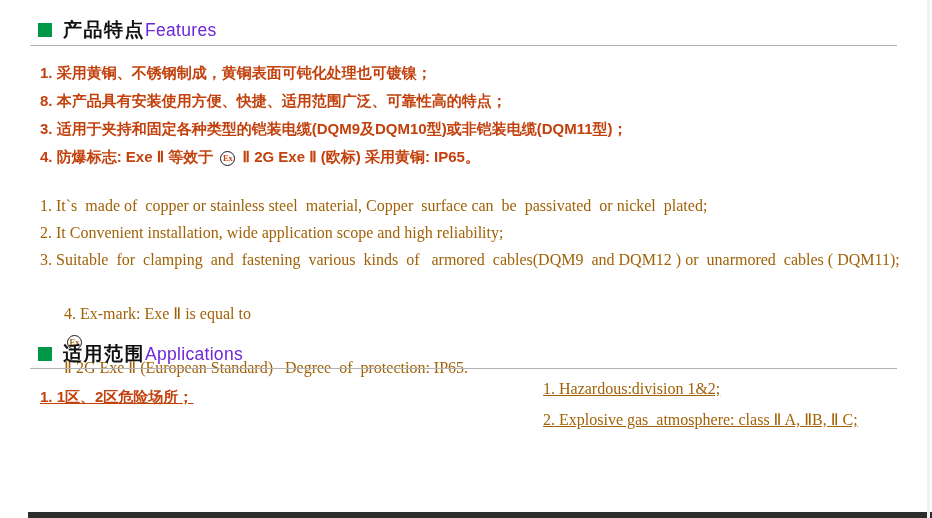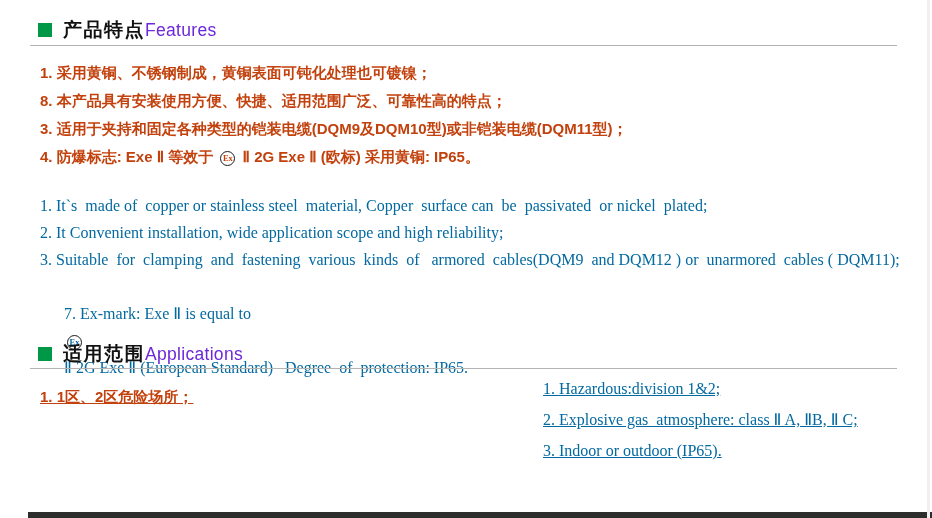--- a/index.html
+++ b/index.html
@@ -25,21 +25,21 @@
   
   .list { position:absolute; left:40px; }
   .zh-feat { top:59px; }
   .en-feat { top:192px; }
   .zh-apps { top:381px; }
   .en-apps { top:373px; left:543px; }
 
   .li { white-space:nowrap; }
   .li.zh { height:28px; line-height:28px; font-size:15px; font-weight:600; color:#c2410c; }
   .li.en { height:27px; line-height:27px; font-size:16px; font-weight:500;
-           font-family:"Liberation Serif", serif; color:#0369a1; white-space:pre; }
+           font-family:"Liberation Serif", serif; color:#a16207; white-space:pre; }
   .zh-apps .li.zh, .en-apps .li.en { height:31px; line-height:31px;text-decoration:underline; }
 
   
   .ex-badge {
     display:inline-block; width:13px; height:13px; border:1.2px solid #1b1b1b;
     border-radius:50%; font-size:8.5px; line-height:13px; text-align:center;
     vertical-align:1px; margin:0 3px; font-weight:700;
     font-family:"Liberation Serif", serif; white-space:normal;
   }
 
@@ -68,38 +68,37 @@
       <span class="ex-badge">Ex</span>
       <span>Ⅱ 2G Exe Ⅱ (欧标) 采用黄铜: IP65。</span>
     </div>
   </div>
 
   <div class="list en-feat">
     <div class="li en">1. It`s  made of  copper or stainless steel  material, Copper  surface can  be  passivated  or nickel  plated;</div>
     <div class="li en">2. It Convenient installation, wide application scope and high reliability;</div>
     <div class="li en">3. Suitable  for  clamping  and  fastening  various  kinds  of   armored  cables(DQM9  and DQM12 ) or  unarmored  cables ( DQM11);</div>
     <div class="li en">
-      <span>7. Ex-mark: Exe Ⅱ is equal to</span>
+      <span>4. Ex-mark: Exe Ⅱ is equal to</span>
       <span class="ex-badge">Ex</span>
       <span>Ⅱ 2G Exe Ⅱ (European Standard)   Degree  of  protection: IP65.</span>
     </div>
   </div>
 
   <div class="sec-header h2">
     <span class="bullet"></span>
     <span class="title-zh">适用范围</span>
     <span class="title-en">Applications</span>
   </div>
   <div class="rule r2"></div>
 
   <div class="list zh-apps">
     <div class="li zh">1. 1区、2区危险场所；</div>
   </div>
 
   <div class="list en-apps">
     <div class="li en">1. Hazardous:division 1&amp;2;</div>
     <div class="li en">2. Explosive gas  atmosphere: class Ⅱ A, ⅡB, Ⅱ C;</div>
-    <div class="li en">3. Indoor or outdoor (IP65).</div>
   </div>
 
   <div class="footer-bar"></div>
   <div class="page-edge"></div>
 </div>
 
 </body></html>

